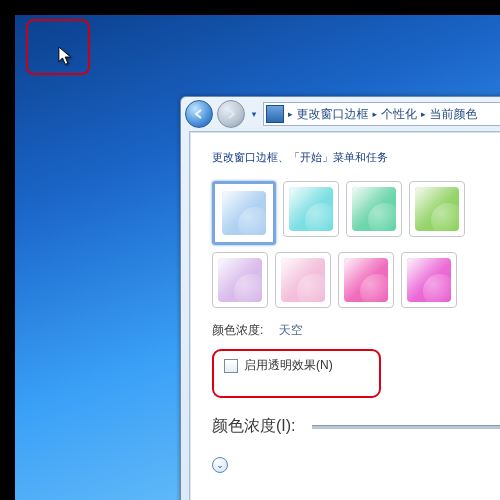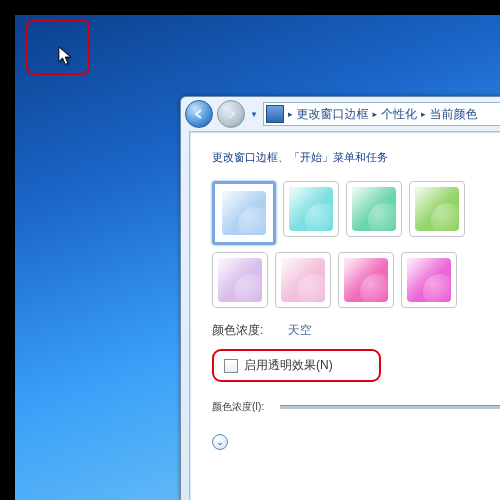--- a/index.html
+++ b/index.html
@@ -61,30 +61,30 @@
     content:"";position:absolute;inset:0;
     background:linear-gradient(135deg,rgba(255,255,255,.9) 0%,rgba(255,255,255,.2) 40%,rgba(255,255,255,0) 55%);
     border-radius:4px;
   }
   .glass::after{
     content:"";position:absolute;right:-6px;bottom:-6px;width:34px;height:34px;border-radius:50%;
     background:radial-gradient(circle at 30% 30%,rgba(255,255,255,.4),transparent 70%);
   }
 
   .curcolor-line{margin-top:14px;font-size:12px;color:#3a3a3a;}
-  .curcolor-line .val{color:#4e6e8e;margin-left:21px;}
+  .curcolor-line .val{color:#4e6e8e;margin-left:12px;}
 
   .transparency-box{
     margin-top:10px;display:flex;align-items:center;gap:6px;
-    border:2px solid #dc0012;border-radius:9px;padding:6px 46px 6px 10px;width:max-content;
+    border:2px solid #dc0012;border-radius:9px;padding:6px 46px 22px 10px;width:max-content;
     font-size:12px;color:#333;
   }
   .chk{width:12px;height:12px;border:1px solid #7a8a99;background:linear-gradient(#fff,#e7eef4);}
 
-  .intensity{margin-top:18px;display:flex;align-items:center;gap:16px;font-size:10px;color:#3a3a3a;}
+  .intensity{margin-top:18px;display:flex;align-items:center;gap:16px;font-size:16px;color:#3a3a3a;}
   .slider-track{flex:1;height:3px;background:#bac6d1;border-top:1px solid #8a9aac;position:relative;margin-right:-4px;}
 
   .mixer{margin-top:20px;display:flex;align-items:center;gap:6px;font-size:12px;color:#153d86;}
   .chevron{width:14px;height:14px;border-radius:50%;border:1px solid #5f86b8;color:#1e4e93;display:flex;align-items:center;justify-content:center;font-size:9px;background:radial-gradient(circle at 35% 30%,#fff,#cfe0f2);}
 </style>
 </head>
 <body>
 
 <div class="stage">
   <div class="desktop"></div>

